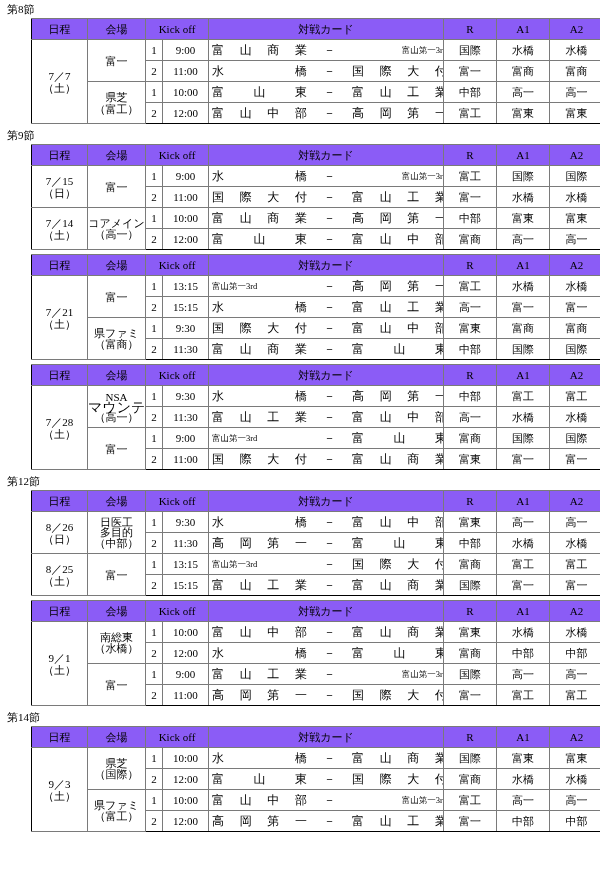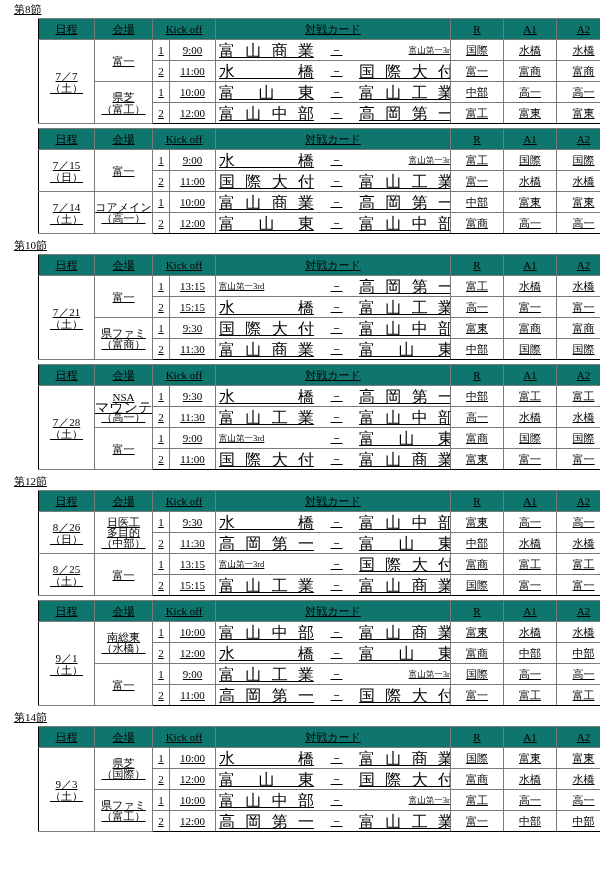--- a/index.html
+++ b/index.html
@@ -15,22 +15,21 @@
     overflow: hidden;
   }
   .page {
     width: 600px;
     height: 880px;
     position: relative;
     box-sizing: border-box;
     padding: 2px 0 0 0;
   }
   .section {
-    margin: 0 0 4px 12px;
-    text-decoration: underline;
+    margin: 0 0 4px 5px;
   }
   .section-title {
     font-size: 11px;
     line-height: 13px;
     padding: 1px 0 2px 2px;
     font-family: "Liberation Serif", "DejaVu Serif", serif;
     letter-spacing: 0px;
     white-space: nowrap;
   }
   table.sched {
@@ -45,21 +44,21 @@
     padding: 0;
     font-weight: normal;
     font-size: 11px;
     line-height: 12px;
     vertical-align: middle;
     text-align: center;
     height: 20px;
     overflow: hidden;
   }
   thead th {
-    background: #0f766e;
+    background: #8b5cf6;
     height: 17px;
     font-size: 11.5px;
     border-top: 1px solid #000;
     border-bottom: 1px solid #000;
   }
   
   table.sched { border: 1.4px solid #000; }
   thead th.c-date, tbody td.c-date { border-left: 1.4px solid #000; }
   thead th.c-a2, tbody td.c-a2 { border-right: 1.4px solid #000; }
   tbody tr.last-row td { border-bottom: 1.4px solid #000; }
@@ -101,21 +100,21 @@
   }
   .cardwrap {
     display: flex;
     align-items: center;
     width: 100%;
     height: 20px;
     box-sizing: border-box;
     padding: 0 3px;
   }
   .team {
-    font-size: 16px;
+    font-size: 12px;
     line-height: 13px;
     white-space: nowrap;
     flex: 0 0 95px;
   }
   .team.home {
     text-align: justify;
     text-align-last: justify;
     text-justify: inter-character;
   }
   .team.away {
@@ -238,20 +237,21 @@
                 </div>
               </td>
               <td class="c-r">富工</td>
               <td class="c-a1">富東</td>
               <td class="c-a2">富東</td>
             </tr>
           </tbody>
         </table>
       </div>
       <div class="section">
+        <div class="section-title">第9節</div>
         <table class="sched">
           <colgroup>
             <col class="w-date">
             <col class="w-venue">
             <col class="w-no">
             <col class="w-time">
             <col class="w-card">
             <col class="w-r">
             <col class="w-a1">
             <col class="w-a2">
@@ -336,21 +336,20 @@
                 </div>
               </td>
               <td class="c-r">富商</td>
               <td class="c-a1">高一</td>
               <td class="c-a2">高一</td>
             </tr>
           </tbody>
         </table>
       </div>
       <div class="section">
-        <div class="section-title">第10節</div>
         <table class="sched">
           <colgroup>
             <col class="w-date">
             <col class="w-venue">
             <col class="w-no">
             <col class="w-time">
             <col class="w-card">
             <col class="w-r">
             <col class="w-a1">
             <col class="w-a2">

